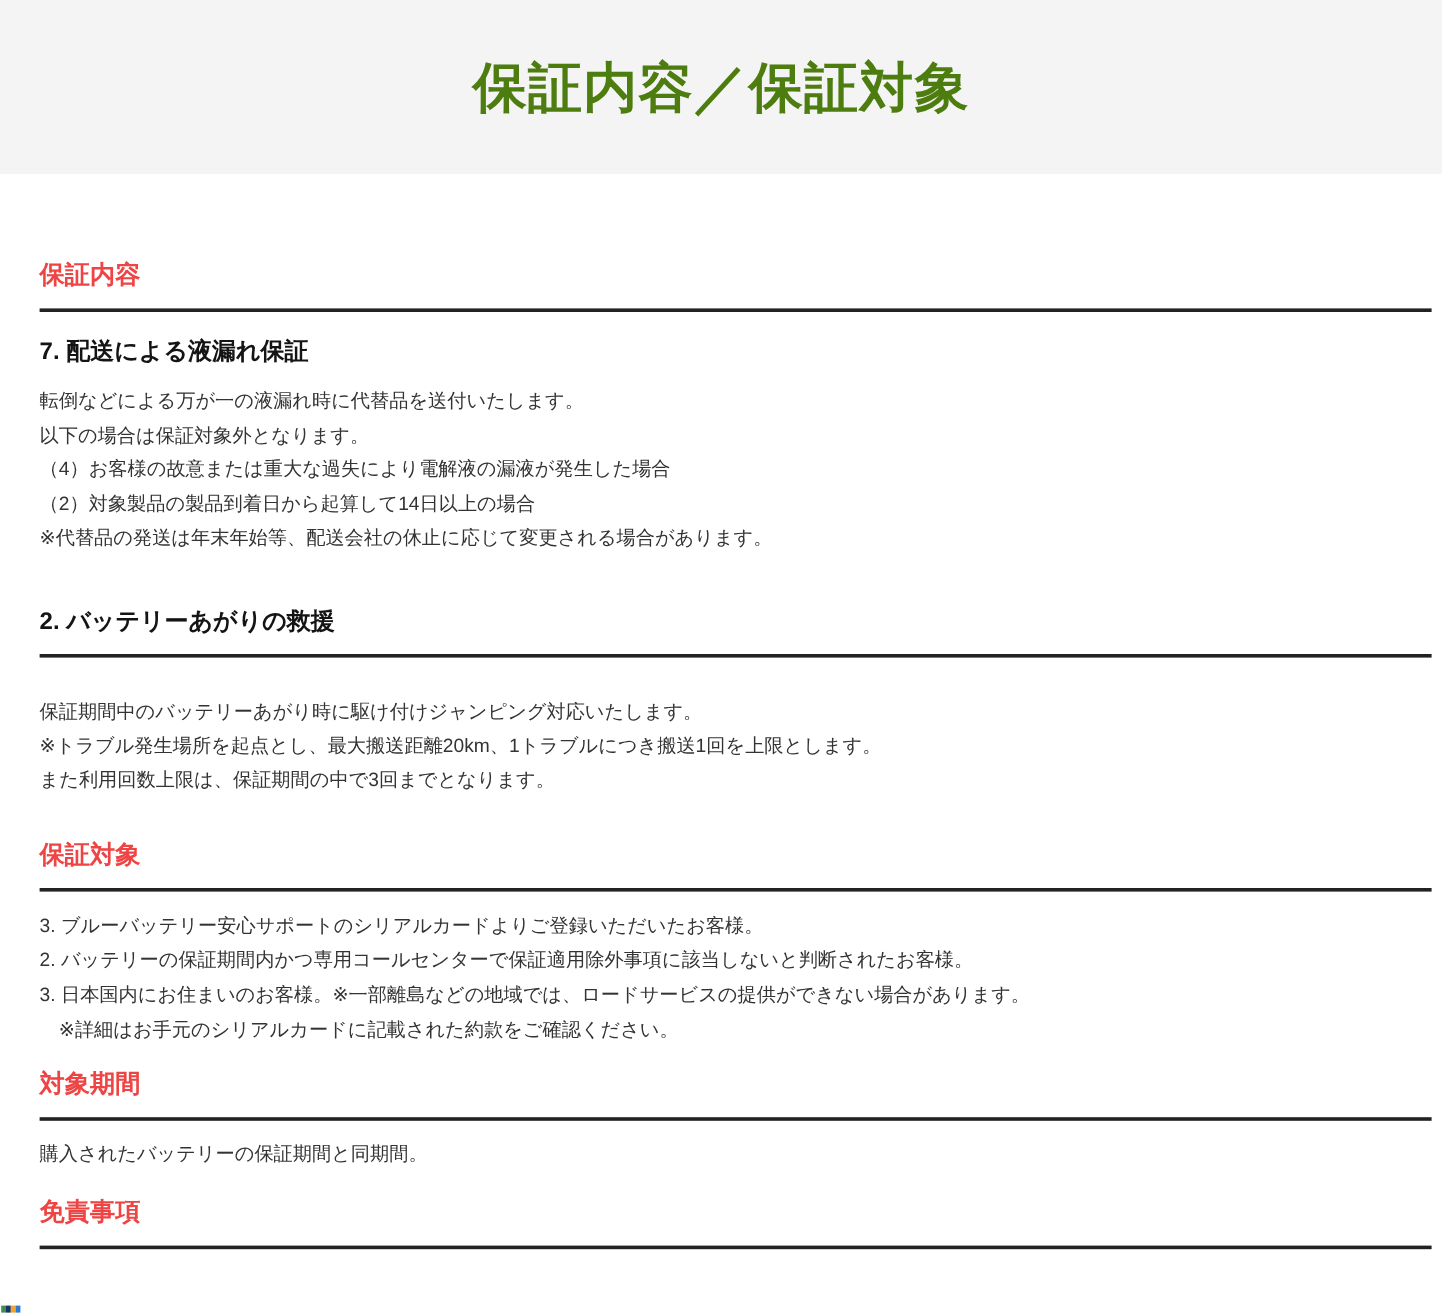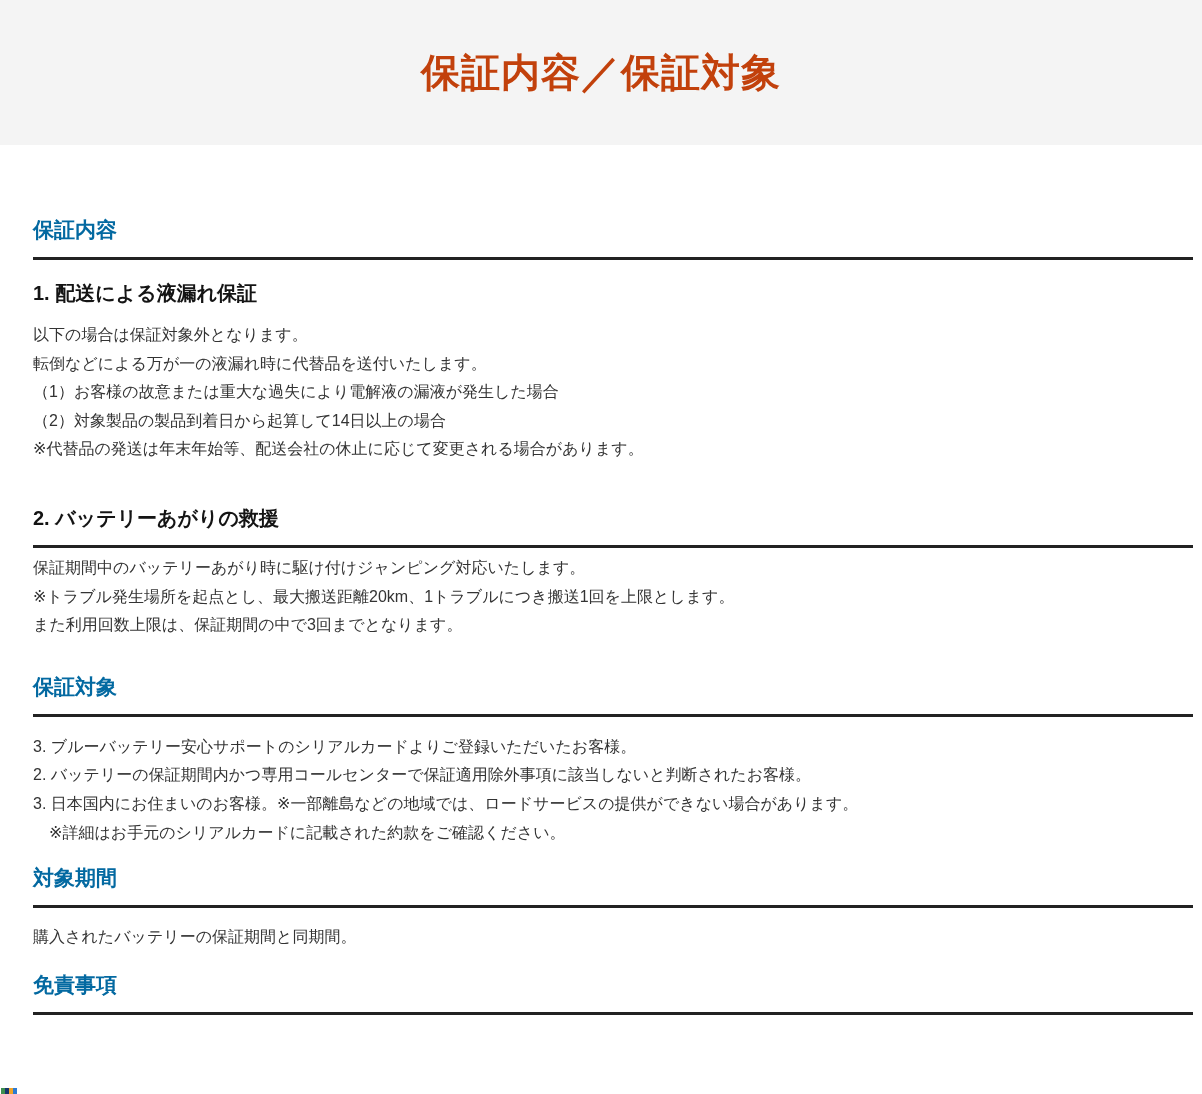--- a/index.html
+++ b/index.html
@@ -18,34 +18,34 @@
     color: #333333;
   }
   .page-header {
     background: #f4f4f4;
     height: 145px;
     display: flex;
     align-items: center;
     justify-content: center;
   }
   .page-title {
-    font-size: 39px;
+    font-size: 45px;
     font-weight: 800;
-    color: #c2410c;
+    color: #4d7c0f;
     letter-spacing: 1px;
     margin: 0;
     line-height: 1;
   }
   .content {
     padding: 0 9px 0 33px;
   }
   .sec-title {
     font-size: 21px;
     font-weight: 700;
-    color: #0369a1;
+    color: #ef4444;
     margin: 0;
     line-height: 30px;
   }
   .rule {
     border: 0;
     border-top: 3px solid #222222;
     margin: 12px 0 0 0;
     height: 0;
   }
   .sub-title {
@@ -62,21 +62,21 @@
     color: #333333;
   }
   .para .line { white-space: pre-wrap; }
   .line.indent { padding-left: 16px; }
 
   
   .mt-sec-first   { margin-top: 70px; }
   .mt-sub         { margin-top: 19px; }
   .mt-para        { margin-top: 13px; }
   .mt-sub2        { margin-top: 40px; }
-  .mt-para2       { margin-top: 6px; }
+  .mt-para2       { margin-top: 32px; }
   .mt-sec-covered { margin-top: 32px; }
   .mt-list        { margin-top: 16px; }
   .mt-sec-period  { margin-top: 16px; }
   .mt-para3       { margin-top: 15px; }
   .mt-sec-disc    { margin-top: 18px; }
 
   
   .corner-artifact {
     position: absolute;
     left: 1px;
@@ -96,25 +96,25 @@
 <header class="page-header">
   <h1 class="page-title">保証内容／保証対象</h1>
 </header>
 
 <main class="content">
 
   <section>
     <h2 class="sec-title mt-sec-first">保証内容</h2>
     <hr class="rule">
 
-    <h3 class="sub-title mt-sub">1. 配送による液漏れ保証</h3>
+    <h3 class="sub-title mt-sub">7. 配送による液漏れ保証</h3>
     <div class="para mt-para">
+      <div class="line">転倒などによる万が一の液漏れ時に代替品を送付いたします。</div>
       <div class="line">以下の場合は保証対象外となります。</div>
-      <div class="line">転倒などによる万が一の液漏れ時に代替品を送付いたします。</div>
-      <div class="line">（1）お客様の故意または重大な過失により電解液の漏液が発生した場合</div>
+      <div class="line">（4）お客様の故意または重大な過失により電解液の漏液が発生した場合</div>
       <div class="line">（2）対象製品の製品到着日から起算して14日以上の場合</div>
       <div class="line">※代替品の発送は年末年始等、配送会社の休止に応じて変更される場合があります。</div>
     </div>
 
     <h3 class="sub-title mt-sub2">2. バッテリーあがりの救援</h3>
     <hr class="rule">
     <div class="para mt-para2">
       <div class="line">保証期間中のバッテリーあがり時に駆け付けジャンピング対応いたします。</div>
       <div class="line">※トラブル発生場所を起点とし、最大搬送距離20km、1トラブルにつき搬送1回を上限とします。</div>
       <div class="line">また利用回数上限は、保証期間の中で3回までとなります。</div>

